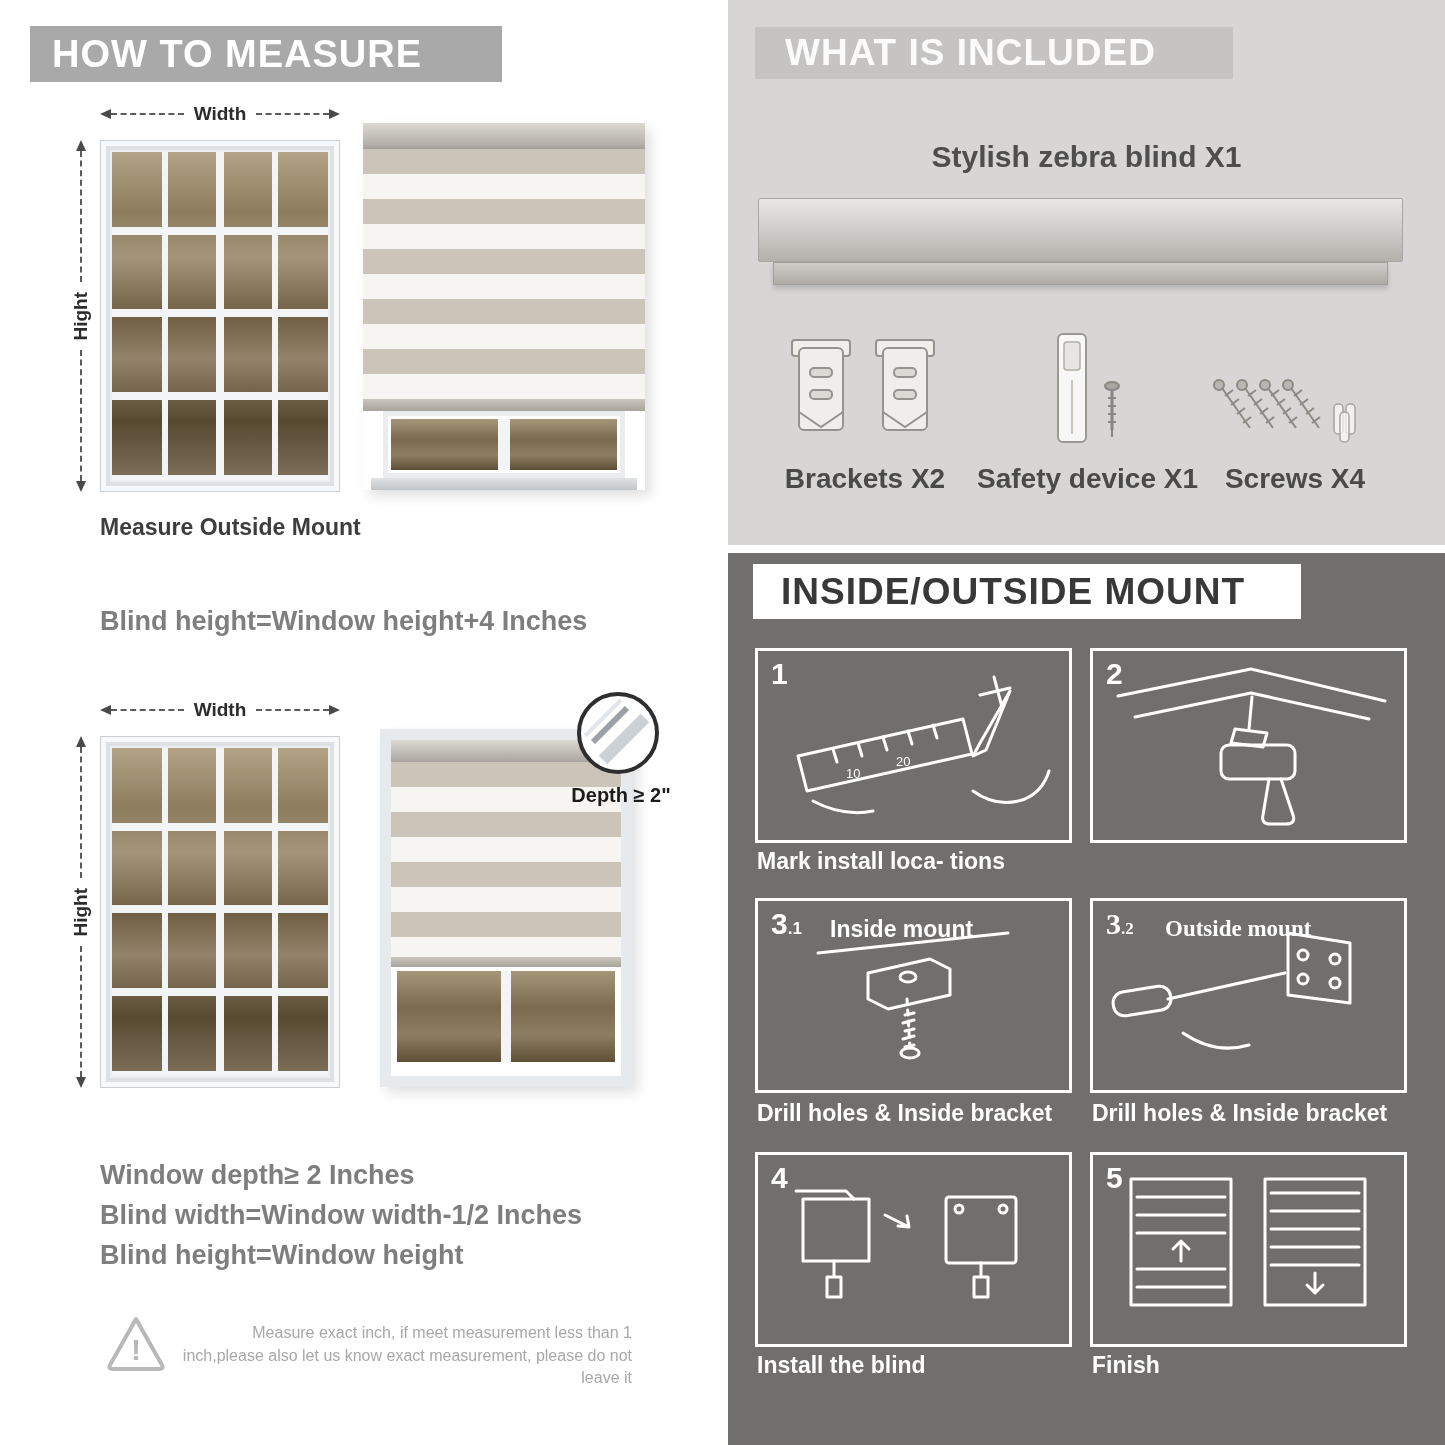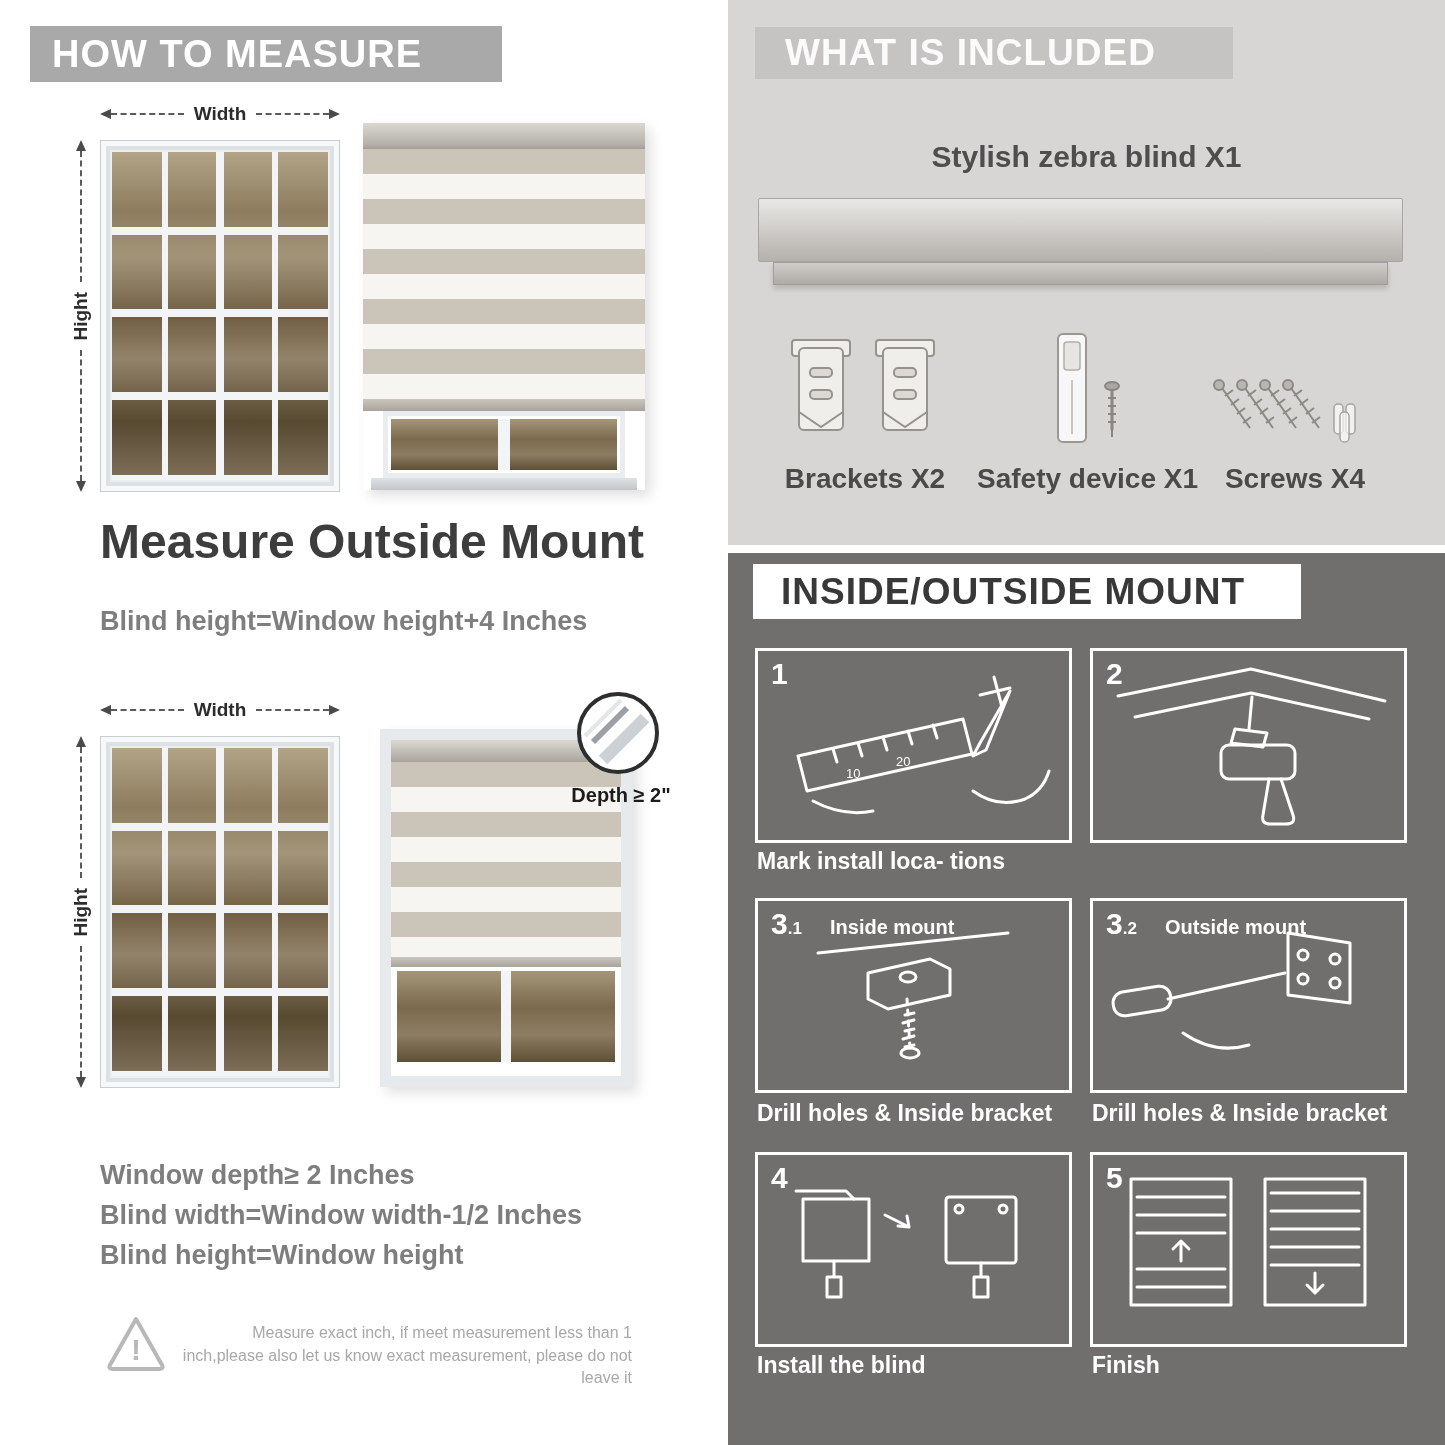--- a/index.html
+++ b/index.html
@@ -4,21 +4,21 @@
 <style>
   * { margin:0; padding:0; box-sizing:border-box; }
   body { font-family:"Liberation Sans", sans-serif; }
   .page { position:relative; width:1445px; height:1445px; background:#ffffff; overflow:hidden; }
 
   
   .htm-banner { position:absolute; left:30px; top:26px; width:472px; height:56px;
     background:#a9a9a9; color:#ffffff; font-size:38px; font-weight:bold;
     line-height:56px; padding-left:22px; letter-spacing:1px; }
 
-  .heading { position:absolute; color:#3d3d3d; font-size:48px; font-weight:bold; }
+  .heading { position:absolute; color:#3d3d3d; font-size:23px; font-weight:bold; }
   .formula { position:absolute; color:#7e7e7e; font-size:27px; font-weight:bold; }
 
   .win { position:absolute; background:#eceff1; border:1px solid #c9ced2;
     box-shadow: inset 0 0 0 5px #f7f8f9, inset 0 0 0 9px #dde1e4; padding:11px; }
   .panes { width:100%; height:100%;
     background:
       linear-gradient(90deg, rgba(0,0,0,0) 0 48%, #f2f4f5 48% 52%, rgba(0,0,0,0) 52% 100%),
       linear-gradient(90deg, rgba(0,0,0,0) 0 23.2%, #f2f4f5 23.2% 25.8%, rgba(0,0,0,0) 25.8% 74.2%, #f2f4f5 74.2% 76.8%, rgba(0,0,0,0) 76.8% 100%),
       repeating-linear-gradient(180deg, rgba(0,0,0,0) 0 22.8%, #f2f4f5 22.8% 25.2%),
       linear-gradient(180deg, #b3a487 0%, #8d7c5e 18%, #a4957a 32%, #6f5e42 50%, #93836a 63%, #574a31 82%, #80705a 100%); }
@@ -75,21 +75,21 @@
   .inc-icon { position:absolute; }
   .inc-label { position:absolute; top:463px; font-size:28px; font-weight:bold; color:#4a4a4a; text-align:center; }
 
   .mount-panel { position:absolute; left:728px; top:553px; width:717px; height:892px; background:#706f6d; }
   .mount-banner { position:absolute; left:25px; top:11px; width:548px; height:55px;
     background:#ffffff; color:#383838; font-size:37px; font-weight:bold; line-height:55px;
     padding-left:28px; letter-spacing:1px; }
   .step-box { position:absolute; width:317px; height:195px; border:3px solid #ffffff; }
   .step-num { position:absolute; top:6px; left:13px; font-size:30px; font-weight:bold; color:#ffffff; }
   .step-num .sub { font-size:17px; }
-  .step-title { position:absolute; top:15px; left:72px; font-size:20px; font-weight:bold; color:#ffffff; }
+  .step-title { position:absolute; top:15px; left:72px; font-size:23px; font-weight:bold; color:#ffffff; }
   .step-cap { position:absolute; width:330px; color:#ffffff; font-weight:bold; font-size:23px; }
   .ill { position:absolute; left:0; top:0; width:100%; height:100%; }
 </style>
 </head>
 <body>
 
 <div class="page">
 
   <div class="htm-banner">HOW TO MEASURE</div>
 
@@ -263,21 +263,21 @@
           <path d="M110,72 l62,-14 20,10 0,26 -62,14 -20,-10 z"></path>
           <ellipse cx="150" cy="76" rx="8" ry="5"></ellipse>
           <path d="M149,98 L152,148" stroke-dasharray="5 6"></path>
           <path d="M143,152 a9,5 0 1 0 18,0 a9,5 0 1 0 -18,0"></path>
           <path d="M147,146 l9,-2 M145,138 l11,-3 M147,130 l9,-2 M145,122 l11,-3 M147,114 l9,-2"></path>
         </g>
       </svg>
     </div>
     <div class="step-cap" style="left:29px; top:547px;">Drill holes &amp;  Inside bracket</div>
 
-    <div class="step-box" style="left:362px; top:345px;">
+    <div class="step-box" style="left:362px; top:345px;font-family:Liberation Serif, serif;">
       <span class="step-num"><span>3</span><span class="sub">.2</span></span>
       <span class="step-title">Outside mount</span>
       <svg class="ill" viewBox="0 0 311 189">
         <g stroke="#fff" stroke-width="3" fill="none" stroke-linecap="round" stroke-linejoin="round">
           <path d="M195,32 l62,10 0,60 -62,-8 z"></path>
           <circle cx="210" cy="54" r="5"></circle>
             <circle cx="242" cy="58" r="5"></circle>
           <circle cx="210" cy="78" r="5"></circle>
             <circle cx="242" cy="82" r="5"></circle>
           <path d="M75,98 L192,72"></path>

